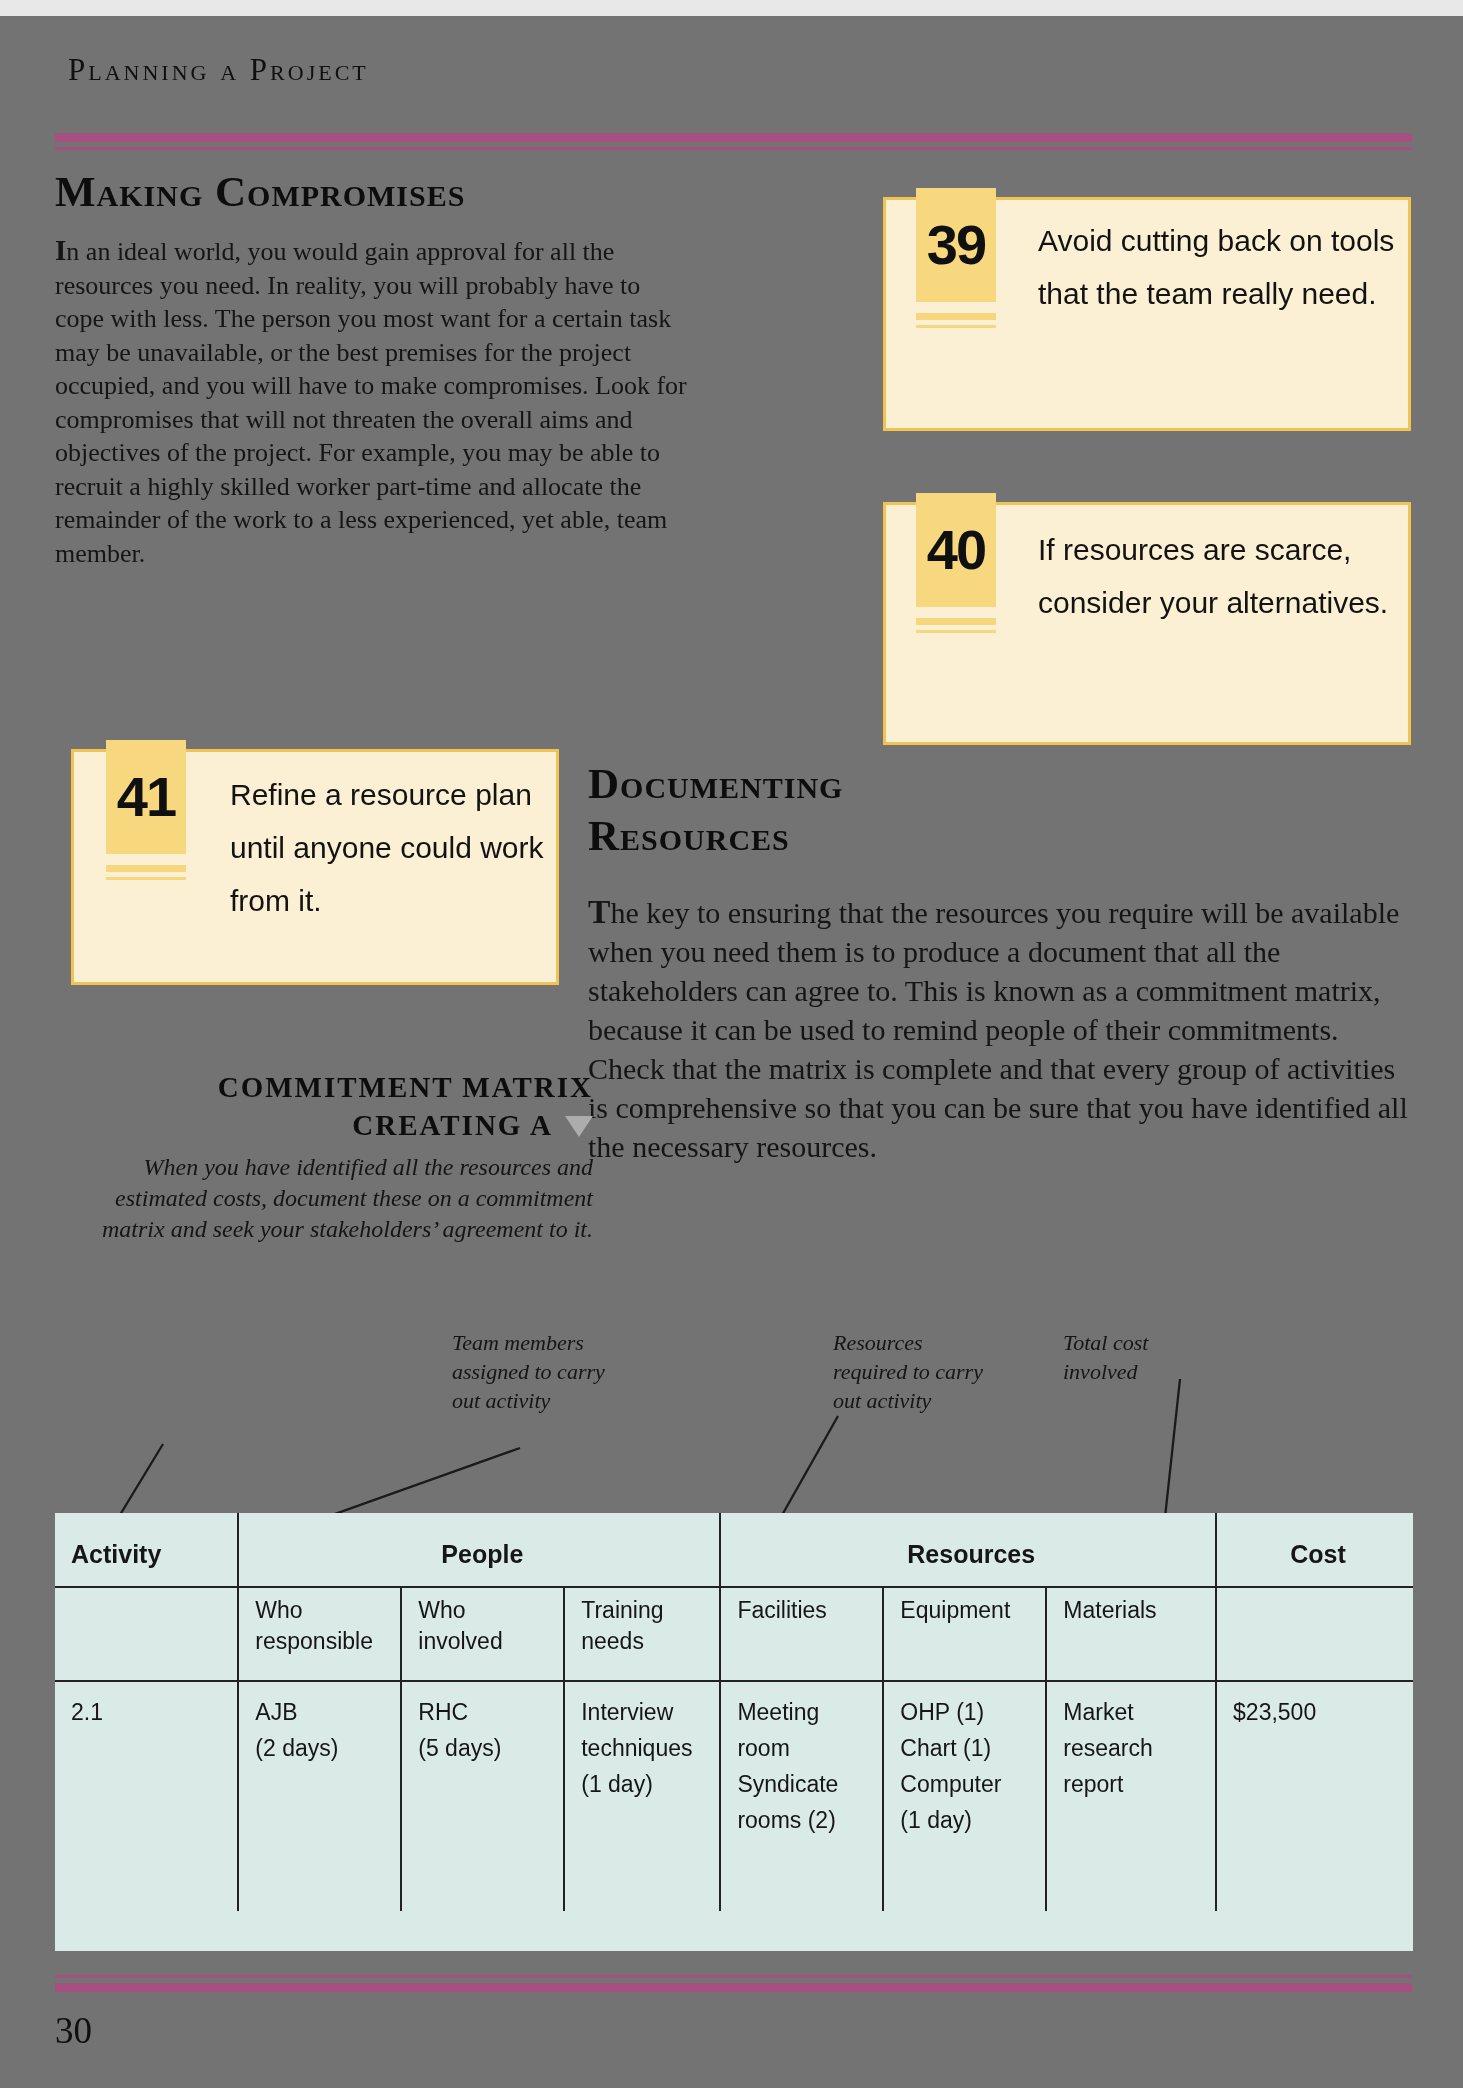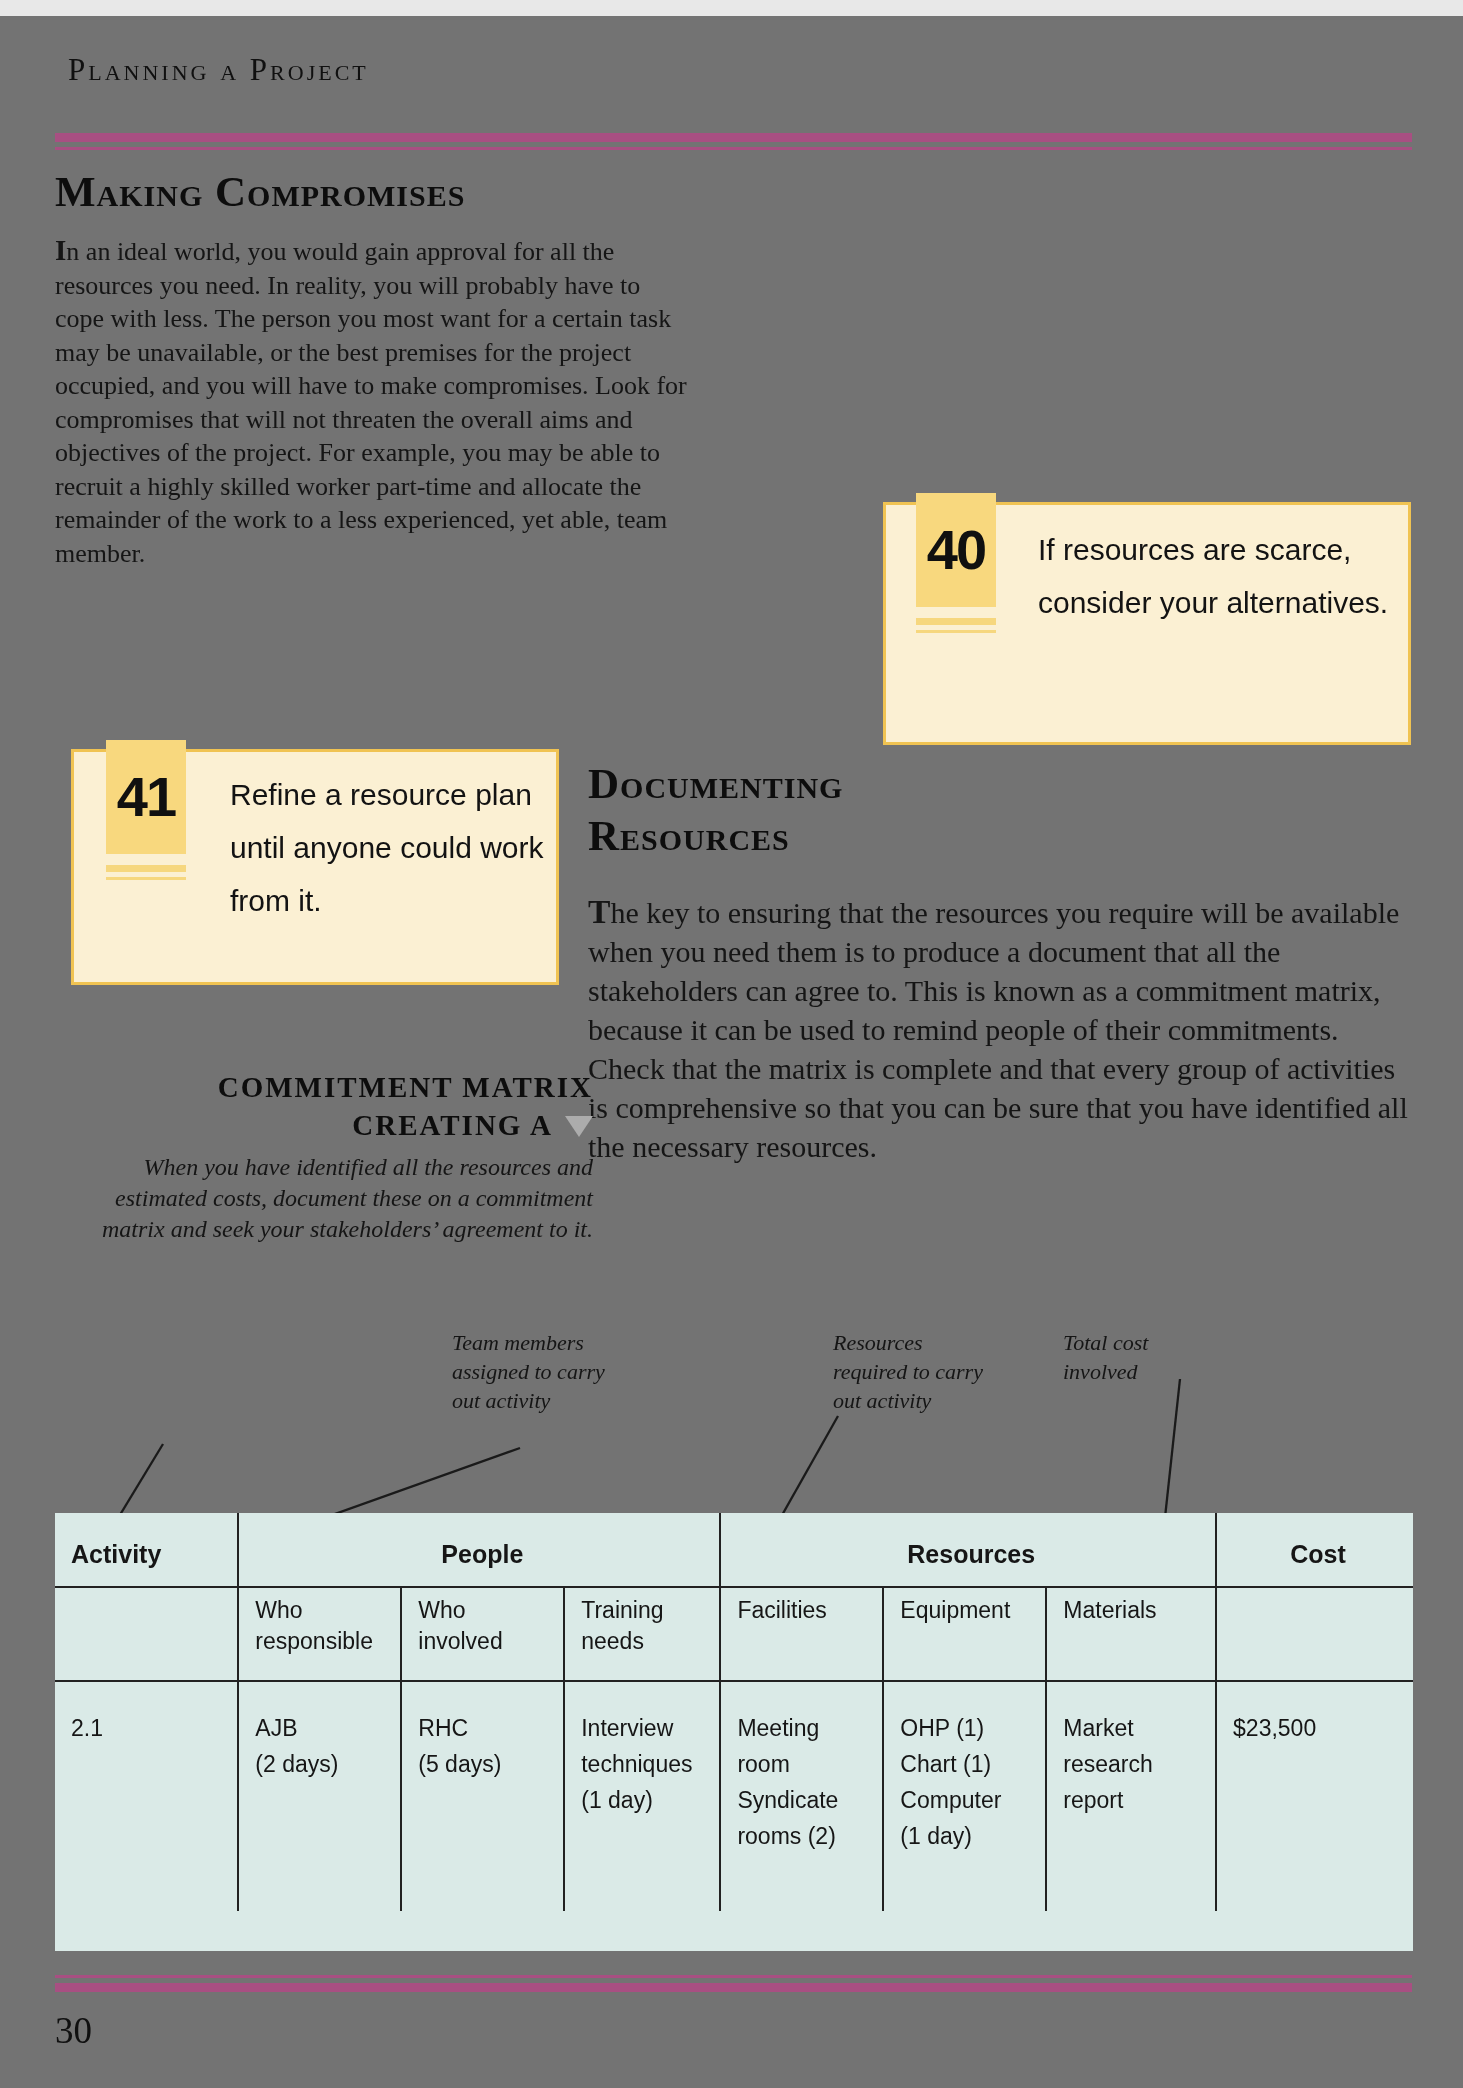--- a/index.html
+++ b/index.html
@@ -155,40 +155,48 @@
   tr.sub-row th {
     font-size: 23px;
     line-height: 31px;
     padding-top: 7px;
     border-bottom: 2.5px solid #222;
   }
   tr.data-row { height: 230px; }
   tr.data-row td {
     font-size: 23px;
     line-height: 36px;
-    padding-top: 28px;
+    padding-top: 12px;
     white-space: pre-line;
   }
   .vline { border-left: 2px solid #222; }
 
   
   .page-num { left: 55px; top: 1993px; font-size: 37px; color: #101010; }
 </style>
 </head>
 <body>
 
 <div class="page">
 
   <div class="abs kicker">Planning a Project</div>
   <div class="rule rule-thick" style="top:117px"></div>
   <div class="rule rule-thin" style="top:131px"></div>
 
   <div class="abs h1" style="left:55px; top:150px; width:660px; white-space:nowrap">Making Compromises</div>
   <div class="abs body-text" style="left:55px; top:218px; width:632px">In an ideal world, you would gain approval for all the resources you need. In reality, you will probably have to cope with less. The person you most want for a certain task may be unavailable, or the best premises for the project occupied, and you will have to make compromises. Look for compromises that will not threaten the overall aims and objectives of the project. For example, you may be able to recruit a highly skilled worker part-time and allocate the remainder of the work to a less experienced, yet able, team member.</div>
 
+  <div class="tip" style="left:883px; top:181px; width:528px; height:234px">
+    <div class="tip-tab" style="left:30px">
+      <span class="tip-num">39</span>
+    </div>
+    <div class="tip-bar1" style="left:30px; top:113px"></div>
+    <div class="tip-bar2" style="left:30px; top:125px"></div>
+    <div class="tip-text" style="left:152px; top:14px; width:360px">Avoid cutting back on tools that the team really need.</div>
+  </div>
 
   <div class="tip" style="left:883px; top:486px; width:528px; height:243px">
     <div class="tip-tab" style="left:30px">
       <span class="tip-num">40</span>
     </div>
     <div class="tip-bar1" style="left:30px; top:113px"></div>
     <div class="tip-bar2" style="left:30px; top:125px"></div>
     <div class="tip-text" style="left:152px; top:18px; width:360px">If resources are scarce, consider your alternatives.</div>
   </div>
 

